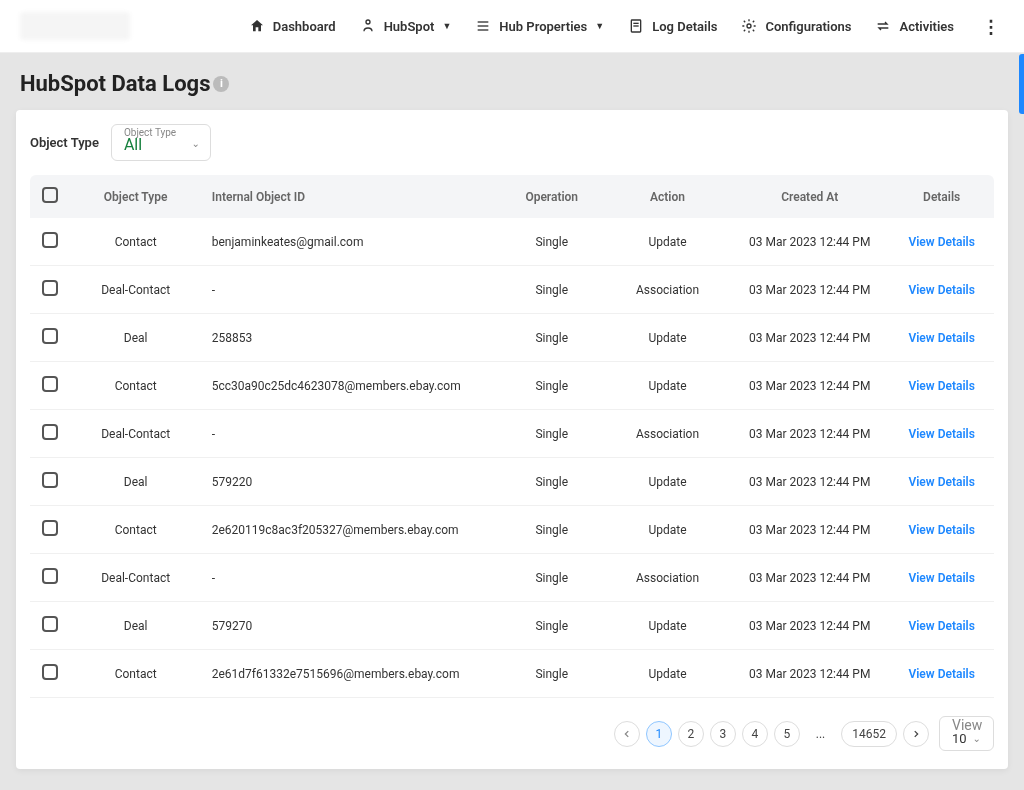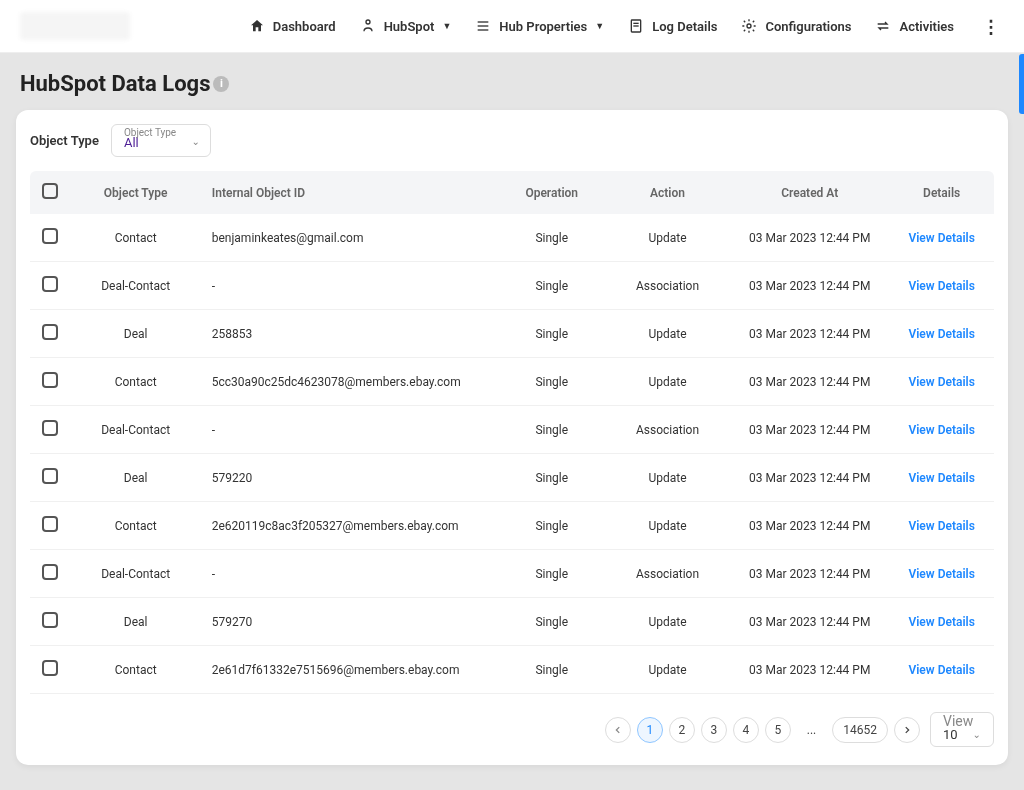--- a/index.html
+++ b/index.html
@@ -8,28 +8,28 @@
 .logo-placeholder { width: 110px; height: 28px; background: #f5f5f5; border-radius: 4px; filter: blur(2px); }
 .topnav { margin-left: auto; display: flex; align-items: center; gap: 24px; }
 .nav-item { display: flex; align-items: center; gap: 8px; font-size: 13px; font-weight: 600; color: #333; cursor: pointer; }
 .nav-icon { width: 16px; height: 16px; display: inline-flex; align-items: center; justify-content: center; }
 .more-vert { font-size: 18px; font-weight: bold; cursor: pointer; padding: 0 4px; }
 
 .page-title-row { display: flex; align-items: center; gap: 3px; padding: 18px 20px 14px; }
 .page-title { font-size: 22px; font-weight: 700; color: #222; }
 .info-circle { width: 16px; height: 16px; border-radius: 50%; background: #bbb; color: #fff; display: inline-flex; align-items: center; justify-content: center; font-size: 11px; font-weight: bold; }
 
-.card { background: #fff; margin: 0 16px 16px; border-radius: 12px; padding: 14px 14px 18px; box-shadow: 0 2px 6px rgba(0,0,0,0.06); }
+.card { background: #fff; margin: 0 16px 16px; border-radius: 4px; padding: 14px 14px 18px; box-shadow: 0 2px 6px rgba(0,0,0,0.06); }
 
 .filter-row { display: flex; align-items: center; gap: 12px; margin-bottom: 14px; }
 .filter-label { font-size: 13px; font-weight: 600; color: #333; }
 .select-wrap { position: relative; }
 .select-box { border: 1px solid #ddd; border-radius: 6px; padding: 10px 32px 6px 12px; min-width: 100px; cursor: pointer; position: relative; }
 .select-float { position: absolute; top: 2px; left: 12px; font-size: 10px; color: #888; }
-.select-val { font-size: 13px; color: #4c1d95; }
+.select-val { font-size: 16px; color: #15803d; }
 .select-chevron { position: absolute; right: 10px; top: 50%; transform: translateY(-50%); color: #888; font-size: 10px; }
 
 .tbl { width: 100%; border-collapse: collapse; }
 .tbl thead th { background: #f4f5f7; font-size: 12px; font-weight: 600; color: #666; padding: 12px 10px; text-align: left; }
 .tbl thead th:first-child { border-top-left-radius: 6px; }
 .tbl thead th:last-child { border-top-right-radius: 6px; }
 .tbl tbody td { padding: 14px 10px; font-size: 12px; color: #333; border-bottom: 1px solid #f0f0f0; }
 .tbl .col-check { width: 40px; text-align: center; }
 .tbl .col-objtype { width: 140px; text-align: center; }
 .tbl .col-internal { width: 300px; }
@@ -40,21 +40,21 @@
 .checkbox { width: 16px; height: 16px; border: 2px solid #555; border-radius: 4px; display: inline-block; cursor: pointer; }
 .view-link { color: #1e88ff; font-weight: 600; cursor: pointer; font-size: 12px; }
 
 .pagination-row { display: flex; align-items: center; justify-content: flex-end; gap: 10px; margin-top: 18px; }
 .pager { display: flex; gap: 6px; align-items: center; }
 .page-btn { min-width: 26px; height: 26px; border: 1px solid #ddd; border-radius: 50%; display: inline-flex; align-items: center; justify-content: center; font-size: 12px; cursor: pointer; background: #fff; color: #444; }
 .page-btn.active { border-color: #8fc6ff; color: #1e88ff; background: #eef6ff; }
 .page-btn.wide { border-radius: 13px; padding: 0 10px; min-width: auto; }
 .view-count { border: 1px solid #ddd; border-radius: 6px; padding: 8px 12px 4px; position: relative; min-width: 54px; cursor: pointer; }
 .view-count-label { position: absolute; top: 0px; left: 12px; font-size: 14px; color: #888; }
-.view-count-val { font-size: 13px; display: flex; align-items: center; gap: 15px; margin-top:6px;}
+.view-count-val { font-size: 13px; display: flex; align-items: center; gap: 6px; margin-top:6px;}
 
 .footer { display: flex; align-items: center; justify-content: flex-end; gap: 28px; padding: 10px 20px 24px; }
 
 .right-accent { position: fixed; top: 54px; right: 0; width: 5px; height: 60px; background: #1e88ff; border-radius: 3px 0 0 3px; }
 
 svg { display: block; }
 </style>
 </head>
 <body>
 

